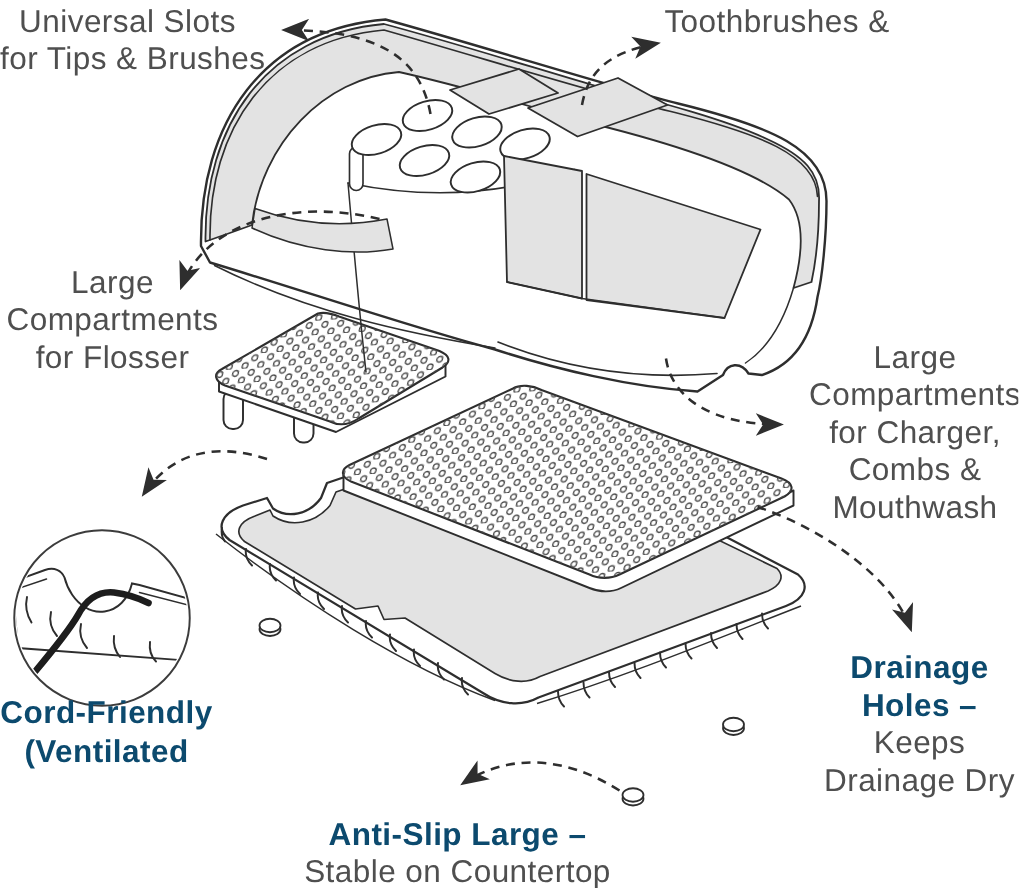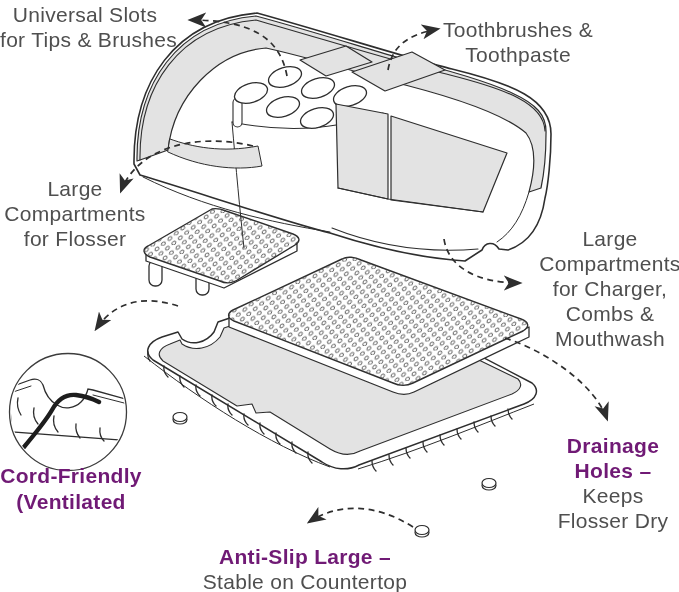--- a/index.html
+++ b/index.html
@@ -6,21 +6,21 @@
   .stage{
     position:relative;width:679px;height:592px;background:#ffffff;overflow:hidden;
     font-family:"Liberation Sans", sans-serif;
   }
   .stage svg{position:absolute;left:0;top:0;}
   .label{
     position:absolute;text-align:center;color:#4f4f4f;
     font-size:21px;line-height:25px;letter-spacing:.3px;white-space:nowrap;
   }
   .label .ln{white-space:nowrap;}
-  .bold{font-weight:700;color:#701a75;}
+  .bold{font-weight:700;color:#0c4a6e;}
   .cord-label{line-height:26px;}
 </style>
 </head>
 <body>
 
 <div class="stage">
 
 <svg width="679" height="592" viewBox="0 0 679 592">
   <defs>
     <marker id="ah" viewBox="0 0 10 8" refX="8.6" refY="4" markerWidth="11" markerHeight="9" orient="auto">
@@ -126,23 +126,22 @@
     <path marker-end="url(#ah)" d="M505 338 C548 352 595 385 607 419"></path>
     <path marker-end="url(#ah)" d="M413 527 C375 503 338 503 309 522"></path>
   </g>
 </svg>
 
   <div class="label" style="left:0;top:2px;width:170px;">
     <div class="ln">Universal Slots</div>
     <div class="ln">for Tips &amp; Brushes</div>
   </div>
 
-  <div class="label" style="left:432px;top:17px;width:172px;">
+  <div class="label" style="left:432px;top:2px;width:172px;">
     <div class="ln">Toothbrushes &amp;</div>
-    <div class="ln">Toothpaste</div>
   </div>
 
   <div class="label" style="left:0;top:176px;width:150px;">
     <div class="ln">Large</div>
     <div class="ln">Compartments</div>
     <div class="ln">for Flosser</div>
   </div>
 
   <div class="label" style="left:535px;top:226px;width:150px;">
     <div class="ln">Large</div>
@@ -154,21 +153,21 @@
 
   <div class="label bold cord-label" style="left:0;top:463px;width:142px;">
     <div class="ln">Cord-Friendly</div>
     <div class="ln">(Ventilated</div>
   </div>
 
   <div class="label" style="left:546px;top:433px;width:134px;">
     <div class="ln bold">Drainage</div>
     <div class="ln bold">Holes –</div>
     <div class="ln">Keeps</div>
-    <div class="ln">Flosser Dry</div>
+    <div class="ln">Drainage Dry</div>
   </div>
 
   <div class="label" style="left:183px;top:544px;width:244px;">
     <div class="ln bold">Anti-Slip Large –</div>
     <div class="ln">Stable on Countertop</div>
   </div>
 
 </div>
 
 </body></html>

